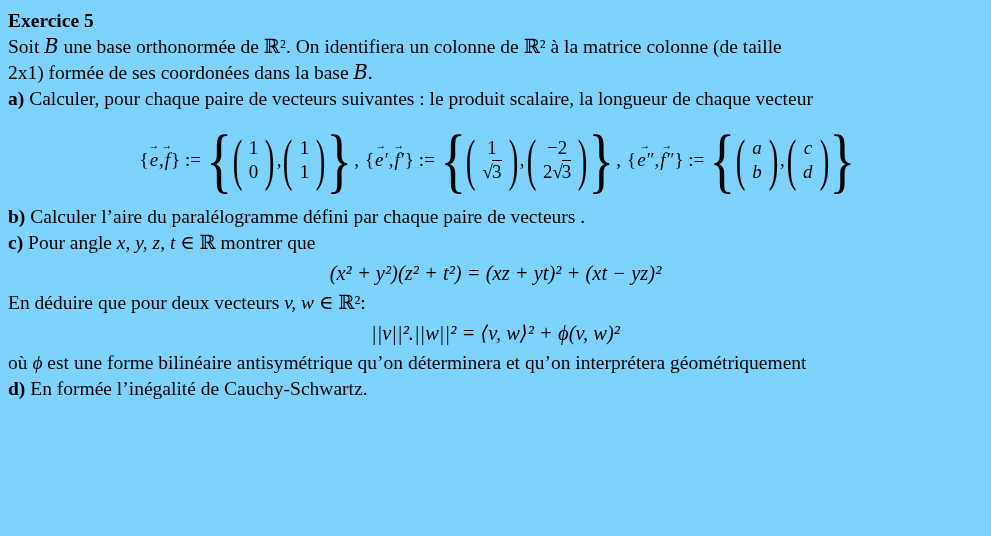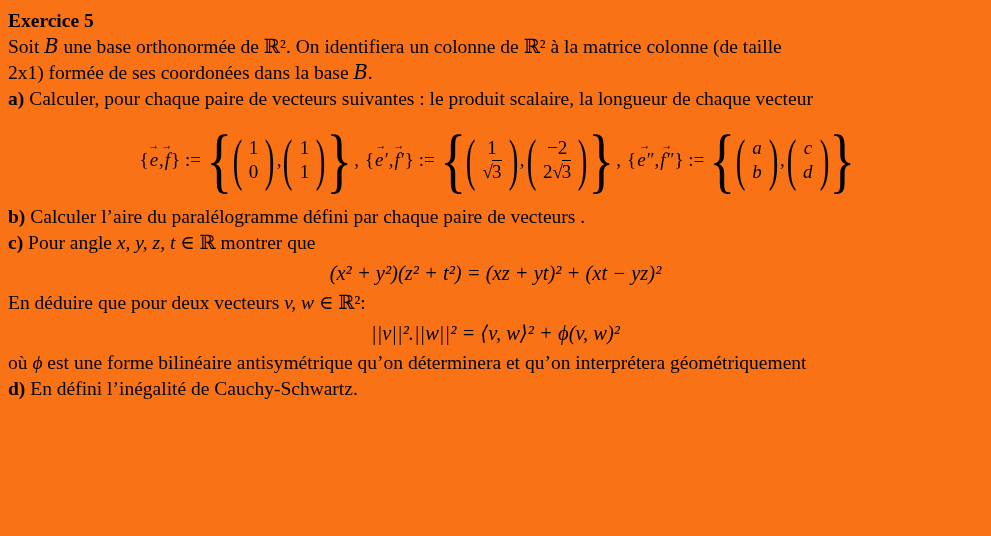--- a/index.html
+++ b/index.html
@@ -1,18 +1,18 @@
 <!DOCTYPE html>
 <html><head>
 <meta charset="utf-8">
 <style>
   html,body { margin:0; padding:0; background:#fff; }
   .page {
     width:991px; height:536px; box-sizing:border-box;
-    padding:8px 8px 0 8px; background:#f97316; color:#000000;
+    padding:8px 8px 0 8px; background:#7dd3fc; color:#000000;
     font-family:"Liberation Serif","DejaVu Serif","DejaVu Sans",serif;
     font-size:19.5px; line-height:26px; overflow:hidden;
   }
   .line { white-space:nowrap; }
   .bold { font-weight:bold; }
   .it { font-style:italic; }
   .scriptB { font-style:italic; font-family:"DejaVu Serif",serif; }
   .mathit { font-style:italic; }
 
   
@@ -132,15 +132,15 @@
   <div class="line"><span class="bold">c)</span><span> Pour angle </span><span class="it">x, y, z, t</span><span> ∈ ℝ montrer que</span></div>
 
   <div class="eqc"><span class="mathit">(x² + y²)(z² + t²) = (xz + yt)² + (xt − yz)²</span></div>
 
   <div class="line"><span>En déduire que pour deux vecteurs </span><span class="it">v, w</span><span> ∈ ℝ²:</span></div>
 
   <div class="eqc"><span class="mathit">||v||².||w||² = ⟨v, w⟩² + ϕ(v, w)²</span></div>
 
   <div class="line"><span>où </span><span class="it">ϕ</span><span> est une forme bilinéaire antisymétrique qu’on déterminera et qu’on interprétera géométriquement</span></div>
 
-  <div class="line"><span class="bold">d)</span><span> En défini l’inégalité de Cauchy-Schwartz.</span></div>
+  <div class="line"><span class="bold">d)</span><span> En formée l’inégalité de Cauchy-Schwartz.</span></div>
 
 </div>
 
 </body></html>

